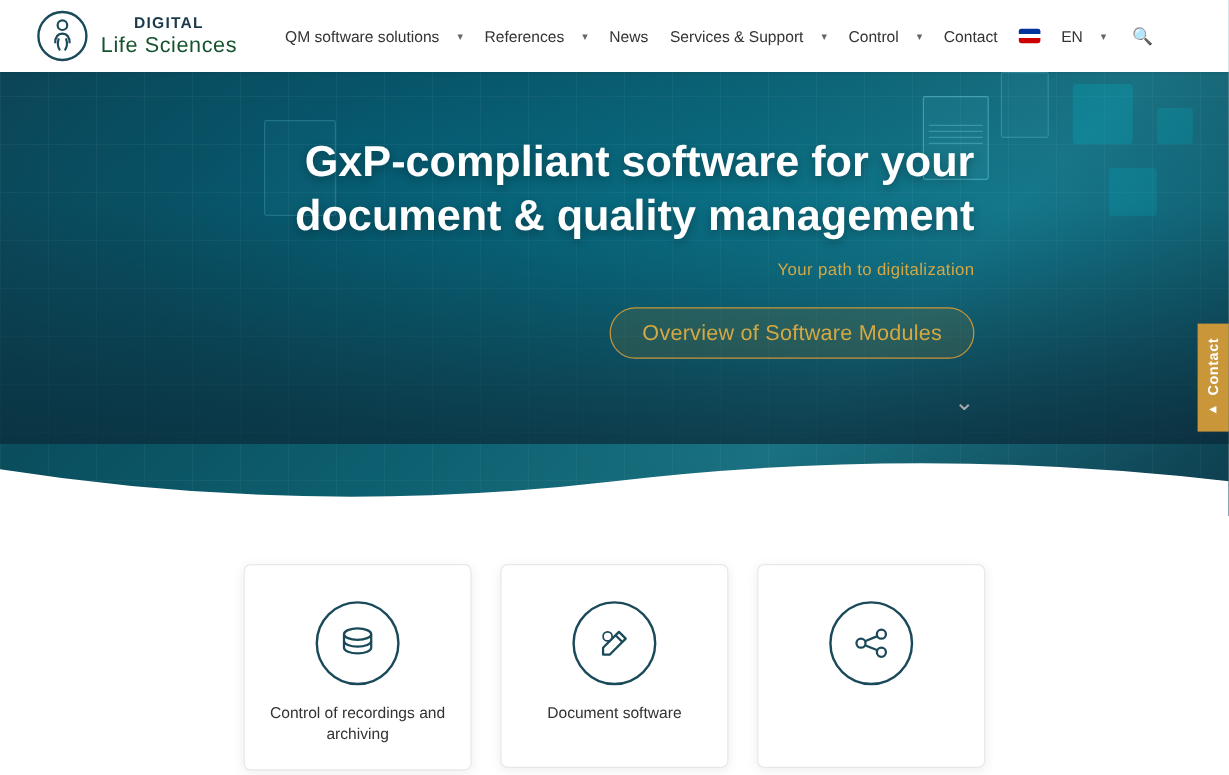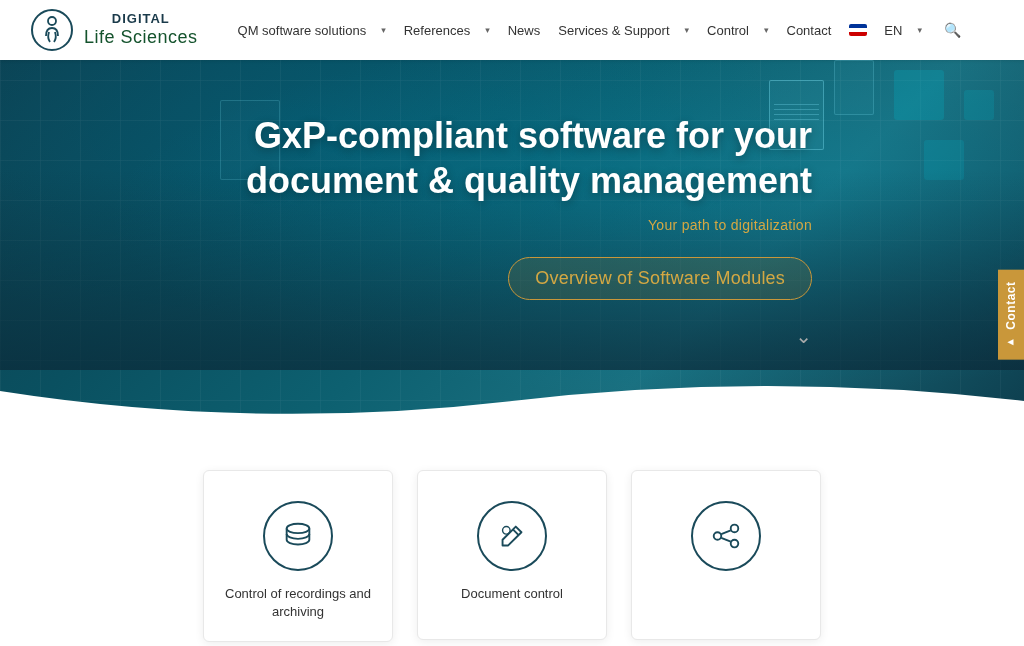--- a/index.html
+++ b/index.html
@@ -320,21 +320,21 @@
   </div>
 
   <div class="card">
     <div class="card-icon-circle">
       <svg viewBox="0 0 36 36" fill="none" xmlns="http://www.w3.org/2000/svg">
         <path d="M22 8 L28 14 L14 28 L8 28 L8 22 Z" stroke="#1a4a5a" stroke-width="2" stroke-linejoin="round"></path>
         <path d="M19 11 L25 17" stroke="#1a4a5a" stroke-width="2"></path>
         <circle cx="12" cy="12" r="4" fill="none" stroke="#1a4a5a" stroke-width="1.5"></circle>
       </svg>
     </div>
-    <span class="card-label">Document control</span>
+    <span class="card-label">Document software</span>
   </div>
 
   <div class="card">
     <div class="card-icon-circle">
       <svg viewBox="0 0 36 36" fill="none" xmlns="http://www.w3.org/2000/svg">
         <circle cx="27" cy="10" r="4" stroke="#1a4a5a" stroke-width="2"></circle>
         <circle cx="9" cy="18" r="4" stroke="#1a4a5a" stroke-width="2"></circle>
         <circle cx="27" cy="26" r="4" stroke="#1a4a5a" stroke-width="2"></circle>
         <line x1="13" y1="16" x2="23" y2="12" stroke="#1a4a5a" stroke-width="2"></line>
         <line x1="13" y1="20" x2="23" y2="24" stroke="#1a4a5a" stroke-width="2"></line>

